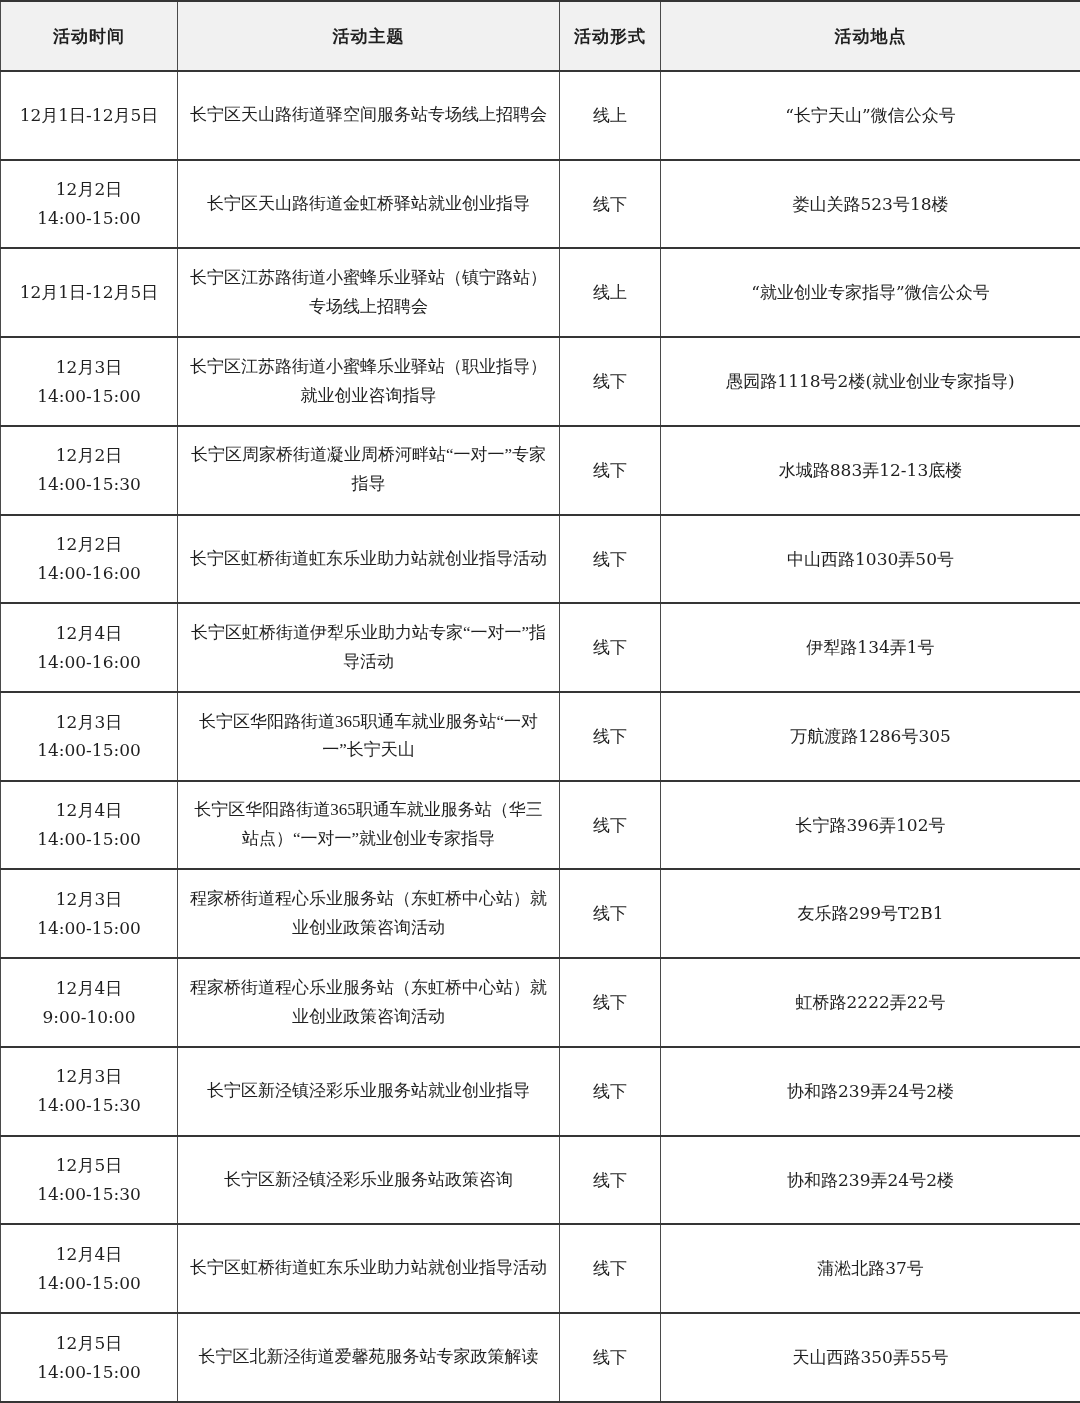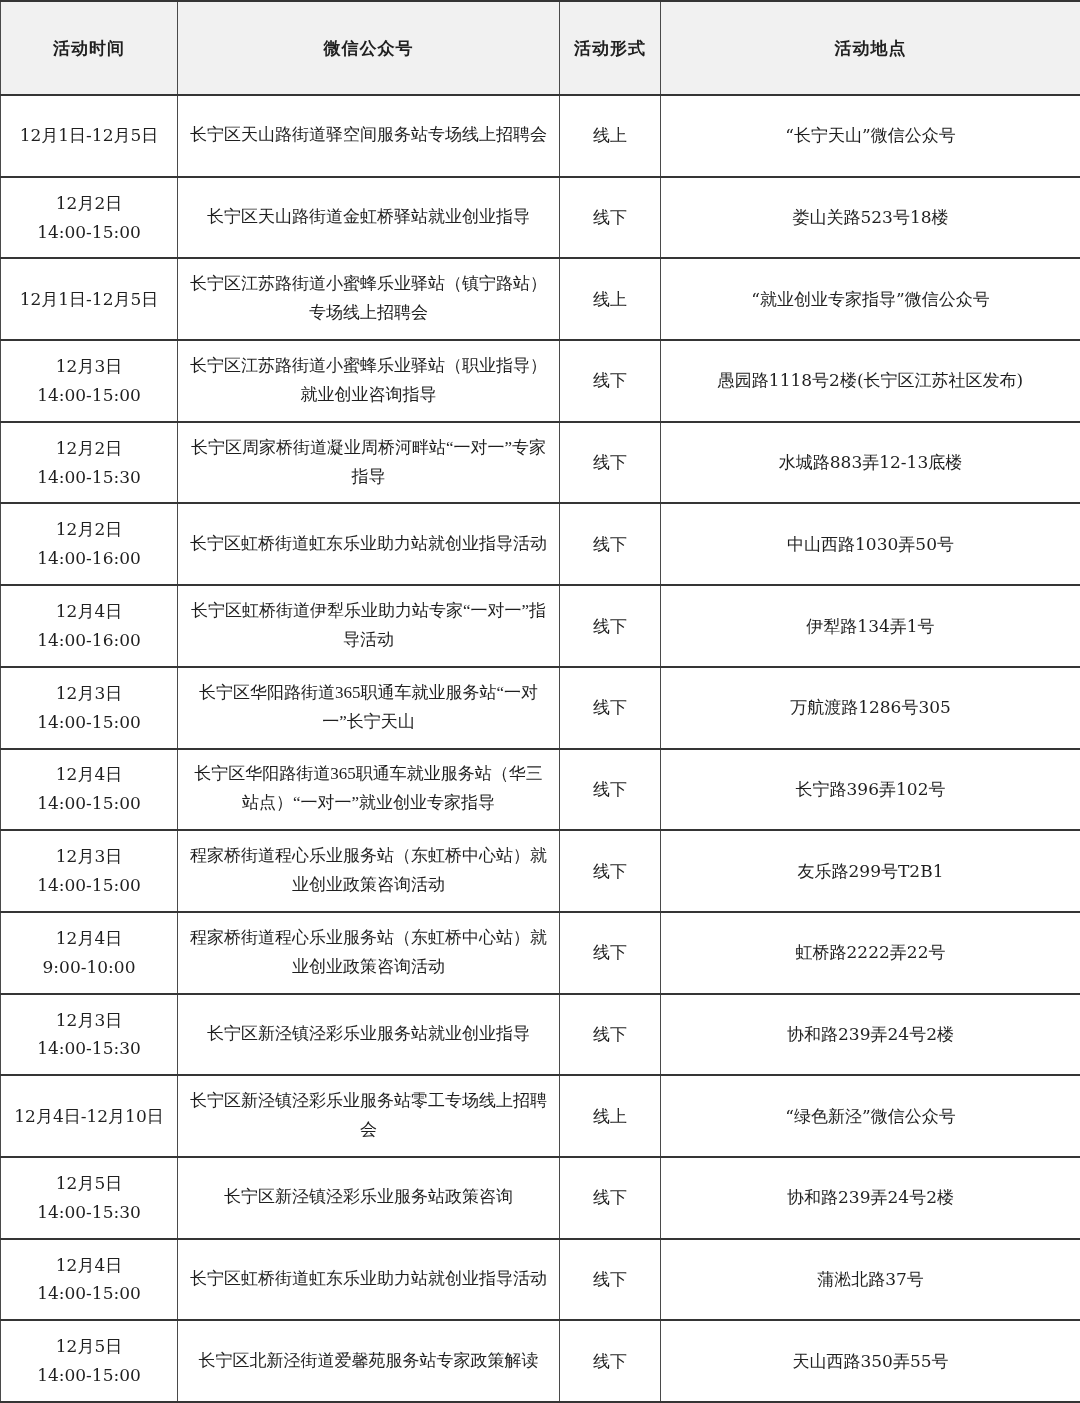--- a/index.html
+++ b/index.html
@@ -34,21 +34,21 @@
     background: #f1f1f1;
     font-weight: bold;
     font-size: 17px;
     letter-spacing: 1px;
   }
   table.schedule td {
     font-size: 17px;
     line-height: 1.7;
     background: #ffffff;
   }
-  tr.header-row { height: 94px; font-family: Liberation Serif, serif; }
+  tr.header-row { height: 70px; font-family: Liberation Serif, serif; }
   tr.data-row { height: 78px; }
   td.time-cell {
     white-space: pre-line;
     padding: 2px 12px;
     border-radius: 11px;
   }
   td.theme-cell {
     padding: 2px 12px;
     font-family: Liberation Serif, serif;
   }
@@ -65,21 +65,21 @@
 <table class="schedule">
   <colgroup>
     <col style="width:177px">
     <col style="width:382px">
     <col style="width:101px">
     <col style="width:420px">
   </colgroup>
   <thead>
     <tr class="header-row">
       <th>活动时间</th>
-      <th>微信公众号</th>
+      <th>活动主题</th>
       <th>活动形式</th>
       <th>活动地点</th>
     </tr>
   </thead>
   <tbody>
       <tr class="data-row">
     <td class="time-cell">12月1日-12月5日</td>
     <td class="theme-cell">长宁区天山路街道驿空间服务站专场线上招聘会</td>
     <td class="format-cell">线上</td>
     <td class="location-cell">“长宁天山”微信公众号</td>
@@ -95,21 +95,21 @@
     <td class="time-cell">12月1日-12月5日</td>
     <td class="theme-cell">长宁区江苏路街道小蜜蜂乐业驿站（镇宁路站）专场线上招聘会</td>
     <td class="format-cell">线上</td>
     <td class="location-cell">“就业创业专家指导”微信公众号</td>
   </tr>
       <tr class="data-row">
     <td class="time-cell">12月3日
 14:00-15:00</td>
     <td class="theme-cell">长宁区江苏路街道小蜜蜂乐业驿站（职业指导）就业创业咨询指导</td>
     <td class="format-cell">线下</td>
-    <td class="location-cell">愚园路1118号2楼(长宁区江苏社区发布)</td>
+    <td class="location-cell">愚园路1118号2楼(就业创业专家指导)</td>
   </tr>
       <tr class="data-row">
     <td class="time-cell">12月2日
 14:00-15:30</td>
     <td class="theme-cell">长宁区周家桥街道凝业周桥河畔站“一对一”专家指导</td>
     <td class="format-cell">线下</td>
     <td class="location-cell">水城路883弄12-13底楼</td>
   </tr>
       <tr class="data-row">
     <td class="time-cell">12月2日
@@ -154,26 +154,20 @@
     <td class="location-cell">虹桥路2222弄22号</td>
   </tr>
       <tr class="data-row">
     <td class="time-cell">12月3日
 14:00-15:30</td>
     <td class="theme-cell">长宁区新泾镇泾彩乐业服务站就业创业指导</td>
     <td class="format-cell">线下</td>
     <td class="location-cell">协和路239弄24号2楼</td>
   </tr>
       <tr class="data-row">
-    <td class="time-cell">12月4日-12月10日</td>
-    <td class="theme-cell">长宁区新泾镇泾彩乐业服务站零工专场线上招聘会</td>
-    <td class="format-cell">线上</td>
-    <td class="location-cell">“绿色新泾”微信公众号</td>
-  </tr>
-      <tr class="data-row">
     <td class="time-cell">12月5日
 14:00-15:30</td>
     <td class="theme-cell">长宁区新泾镇泾彩乐业服务站政策咨询</td>
     <td class="format-cell">线下</td>
     <td class="location-cell">协和路239弄24号2楼</td>
   </tr>
       <tr class="data-row">
     <td class="time-cell">12月4日
 14:00-15:00</td>
     <td class="theme-cell">长宁区虹桥街道虹东乐业助力站就创业指导活动</td>

